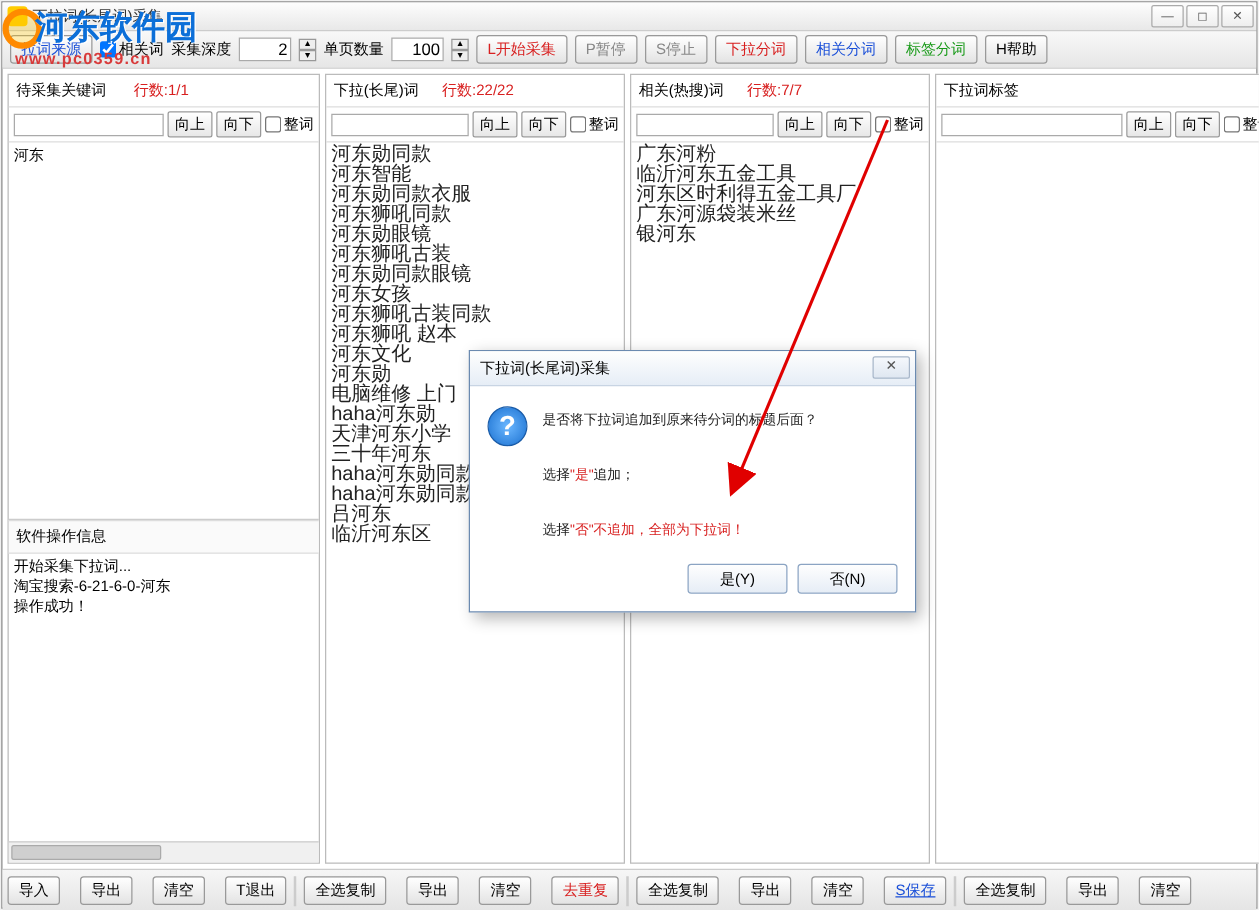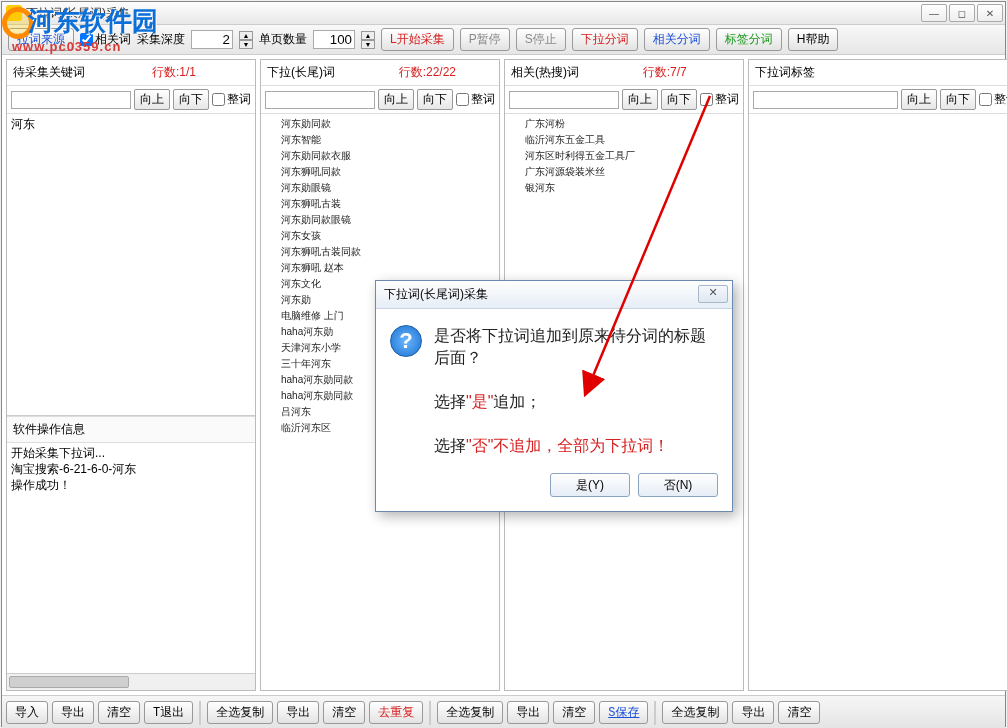--- a/index.html
+++ b/index.html
@@ -20,43 +20,43 @@
 .num { width: 42px; border:1px solid #aaa; padding:1px 2px; text-align:right; background:#fff;}
 .spinner { display:flex; flex-direction:column; }
 .spinner .sb { width:14px; height:9px; border:1px solid #999; background:#eee; font-size:7px; line-height:7px; text-align:center;}
 .body { display:flex; height: 640px; padding: 4px; gap:4px;}
 .col { border:1px solid #bbb; background:#fff; display:flex; flex-direction:column;}
 .col1 { width: 250px;}
 .col2 { width: 240px;}
 .col3 { width: 240px;}
 .col4 { flex:1;}
 .colhead { padding: 4px 6px; border-bottom: 1px solid #ddd; display:flex; align-items:center; gap:6px; white-space:nowrap; font-size:12px;}
-.colhead .count { color:#d82020;margin-left:45px;}
+.colhead .count { color:#d82020;}
 .searchrow { padding: 3px 4px; display:flex; gap:3px; align-items:center; border-bottom:1px solid #ddd;}
 .searchrow input[type=text] { flex:1; min-width:40px; border:1px solid #aaa; padding:1px; height:18px;}
 .sbtn { border:1px solid #999; background:linear-gradient(#fff,#e7e7e7); padding:1px 5px; font-size:12px; border-radius:2px; cursor:pointer;}
-.listarea { flex:1; overflow:auto; padding: 2px 4px; font-size:10px; line-height:16px; color:#222;margin-left:16px;}
+.listarea { flex:1; overflow:auto; padding: 2px 4px; font-size:16px; line-height:16px; color:#222;}
 .leftsplit { display:flex; flex-direction:column; height:100%;}
 .toplist { flex:1; border-bottom:1px solid #ccc; overflow:auto; padding:2px 4px;}
 .infohead { padding:4px 6px; border-top:1px solid #ddd; border-bottom:1px solid #ddd; background:#fafafa;}
 .infobody { height:230px; overflow:auto; padding:2px 4px; font-size:12px; line-height:16px;}
 .scrollbar-h { height:17px; border-top:1px solid #ccc; background:#f0f0f0; position:relative;}
 .scrollbar-h .thumb { position:absolute;left:2px;top:2px; width:120px;height:12px;background:#cfcfcf;border:1px solid #aaa;border-radius:2px;}
 .bottombar { height:34px; background: linear-gradient(#f6f6f6,#e4e4e4); border-top:1px solid #ccc; display:flex; align-items:center; padding: 0 4px; gap:4px;}
-.bottombar .grp { display:flex; gap:4px;font-family:Liberation Mono, monospace;}
+.bottombar .grp { display:flex; gap:16px;}
 .divider { width:2px; height:24px; background:#ccc; margin:0 2px;}
 
 
 .overlay { position:absolute; left:375px; top:280px; width:358px; z-index:10;}
 .dialog { border:1px solid #6b8ab0; background:#fff; box-shadow: 4px 4px 12px rgba(0,0,0,.3);}
 .dlg-title { height:28px; background: linear-gradient(#fefefe,#e6edf6); border-bottom:1px solid #c8d4e3; display:flex; align-items:center; padding:0 8px; position:relative; font-size:12px;}
 .dlg-close { position:absolute;right:4px;top:4px; width:30px;height:18px; border:1px solid #a7b6c9; background:linear-gradient(#f5f8fc,#dfe7f1); border-radius:2px; text-align:center; font-size:11px; color:#555;}
 .dlg-body { padding:16px 14px 8px; display:flex; gap:12px;}
 .dlg-icon { width:32px;height:32px; border-radius:16px; background:radial-gradient(#6bb7ff,#1a70d0); color:#fff; font-weight:bold; font-size:22px; display:flex;align-items:center;justify-content:center; border:1px solid #1a5ca8; flex-shrink:0;}
-.dlg-text { font-size:16px; line-height:22px; color:#222;}
+.dlg-text { font-size:11px; line-height:22px; color:#222;}
 .dlg-text span.rd { color:#d82020;}
 .dlg-btns { padding: 8px 14px 14px; display:flex; justify-content:flex-end; gap:8px;}
 .dlg-btn { width:80px; height:24px; border:1px solid #8ba4c3; background:linear-gradient(#fefefe,#e6edf6); border-radius:3px; font-size:12px;}
 
 
 .watermark { position:absolute; left:2px; top:4px; z-index:50; pointer-events:none;}
 .watermark .wm-top { font-size:26px; font-weight:bold; background: linear-gradient(90deg,#0c6fd8,#0c6fd8); -webkit-background-clip:text; color:#0c6fd8; text-shadow:1px 1px 0 #fff;}
 .watermark .wm-top .ring { display:inline-block; width:32px; height:32px; border:5px solid #ff8a00; border-radius:50%; vertical-align:middle; margin-right:-6px; background:rgba(255,200,0,.3);}
 .watermark .wm-url { font-size:13px; color:#d83a3a; font-weight:bold; letter-spacing:1px; margin-left:10px;}
 

